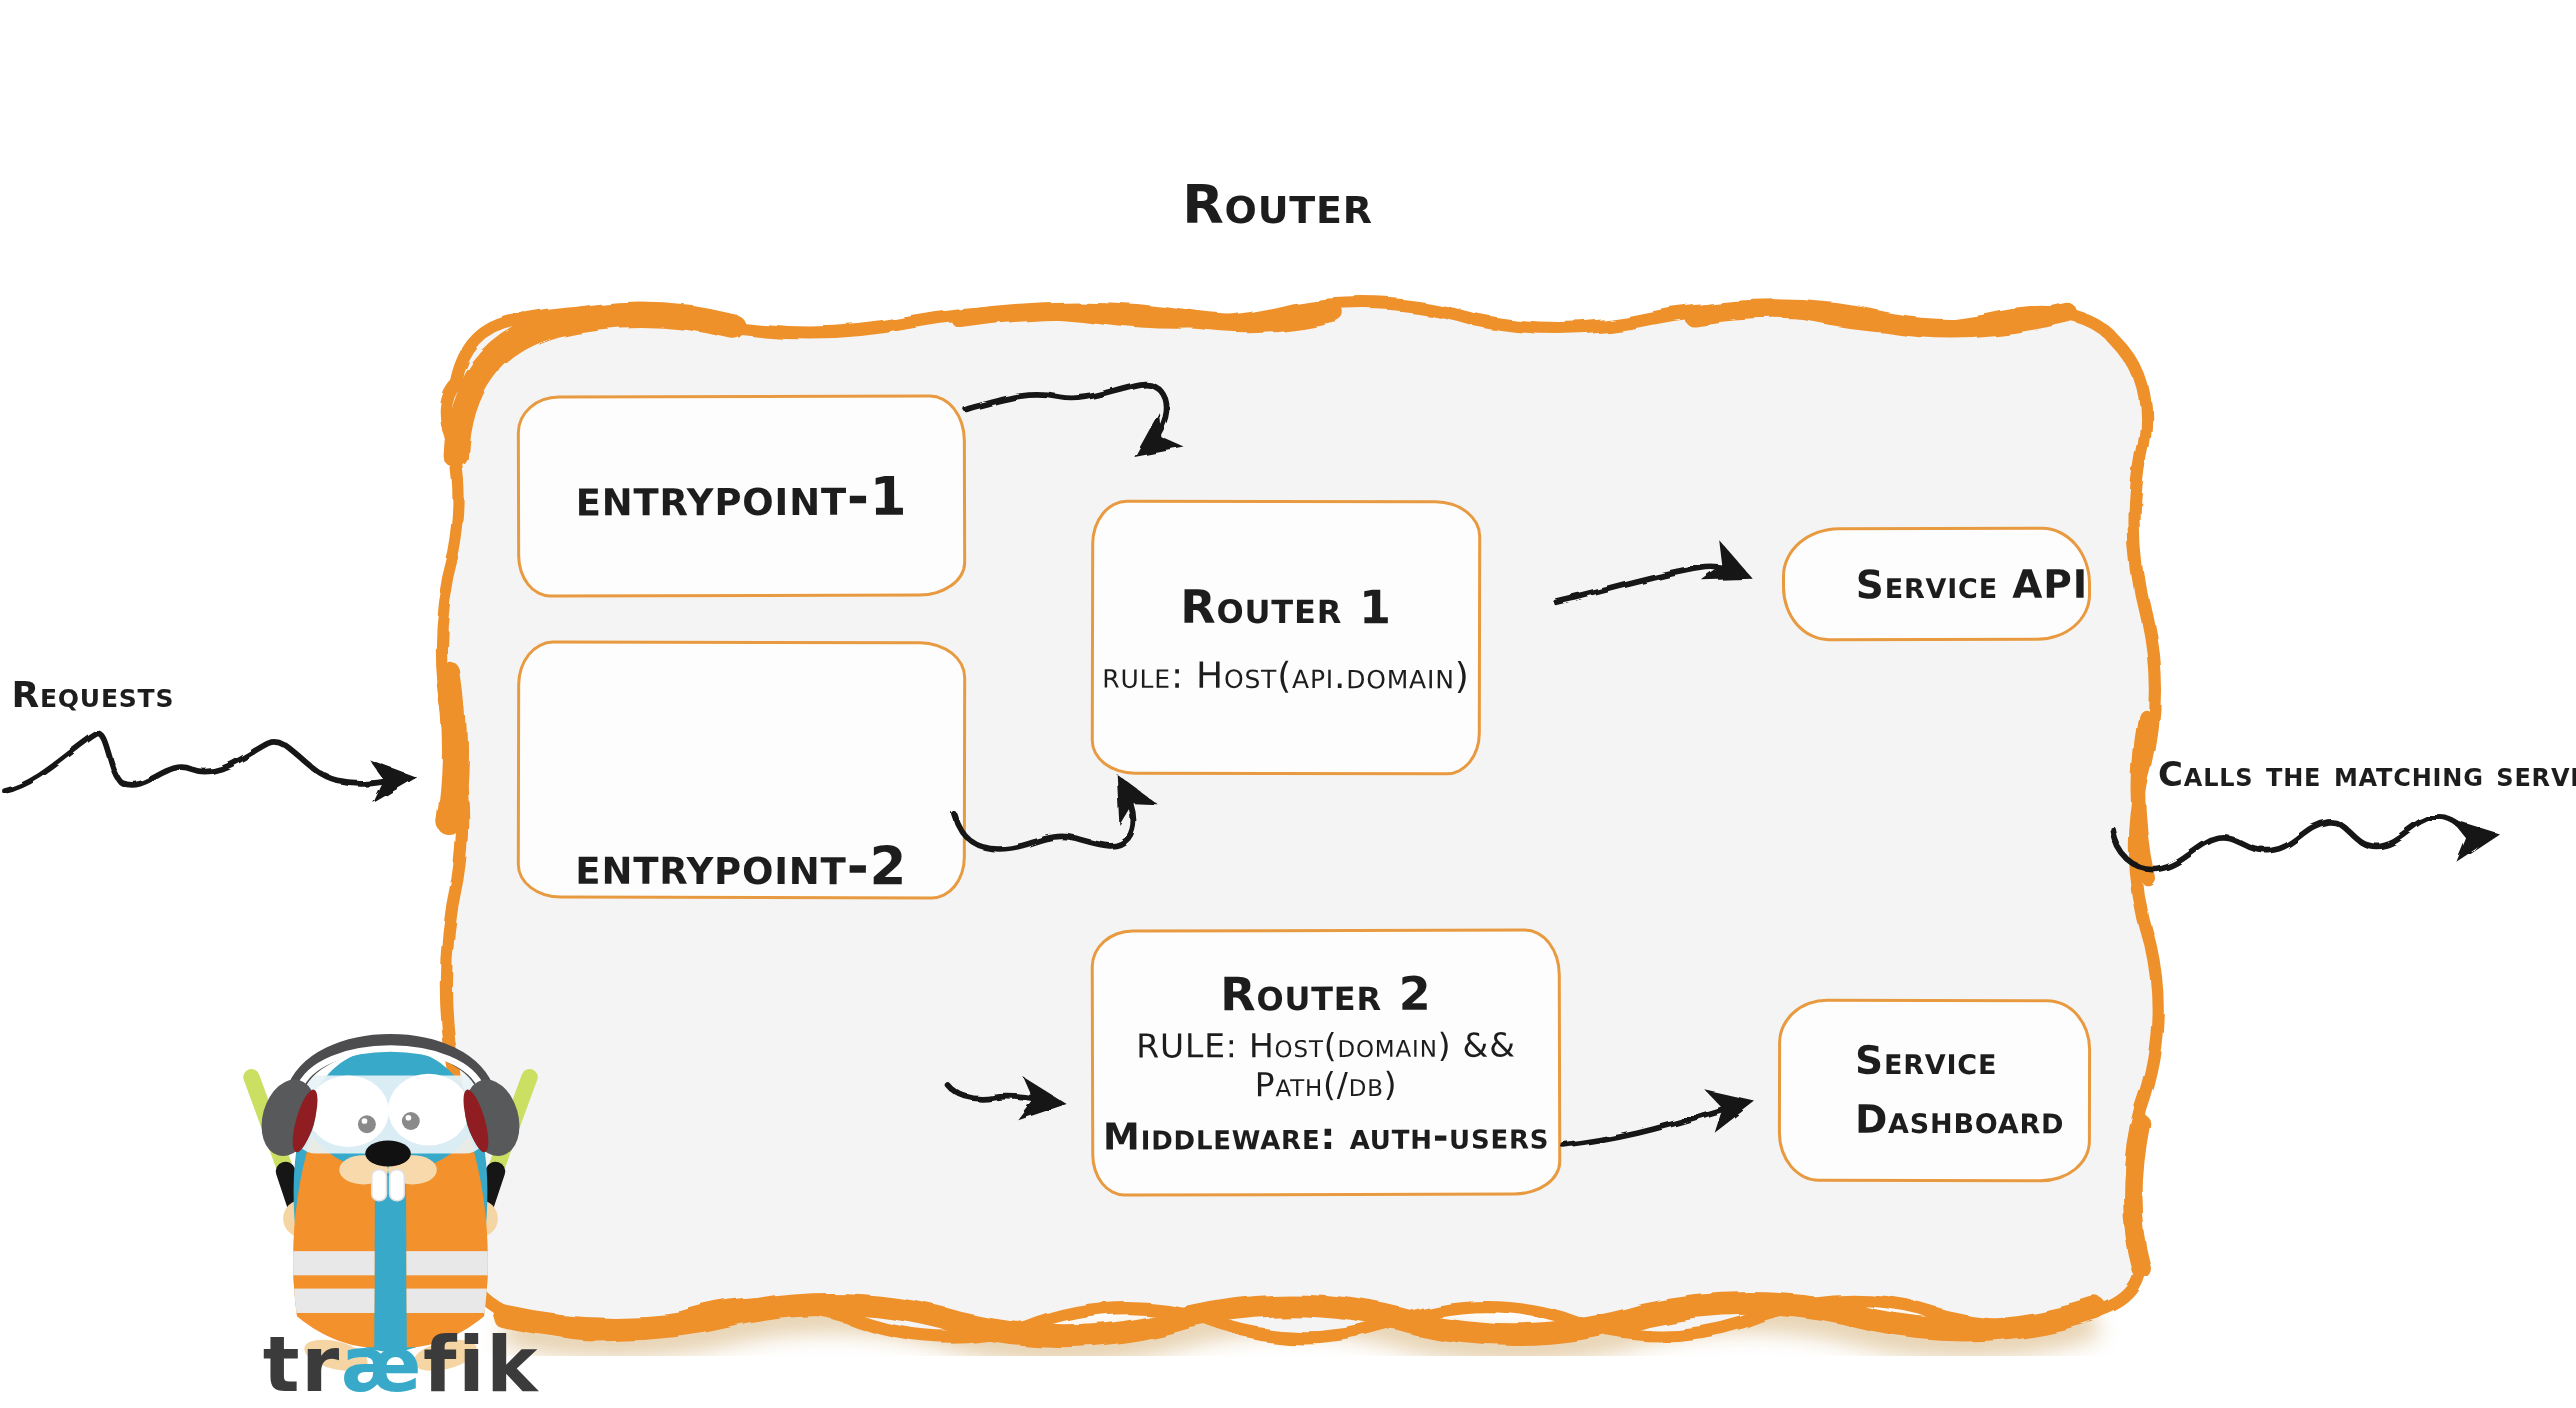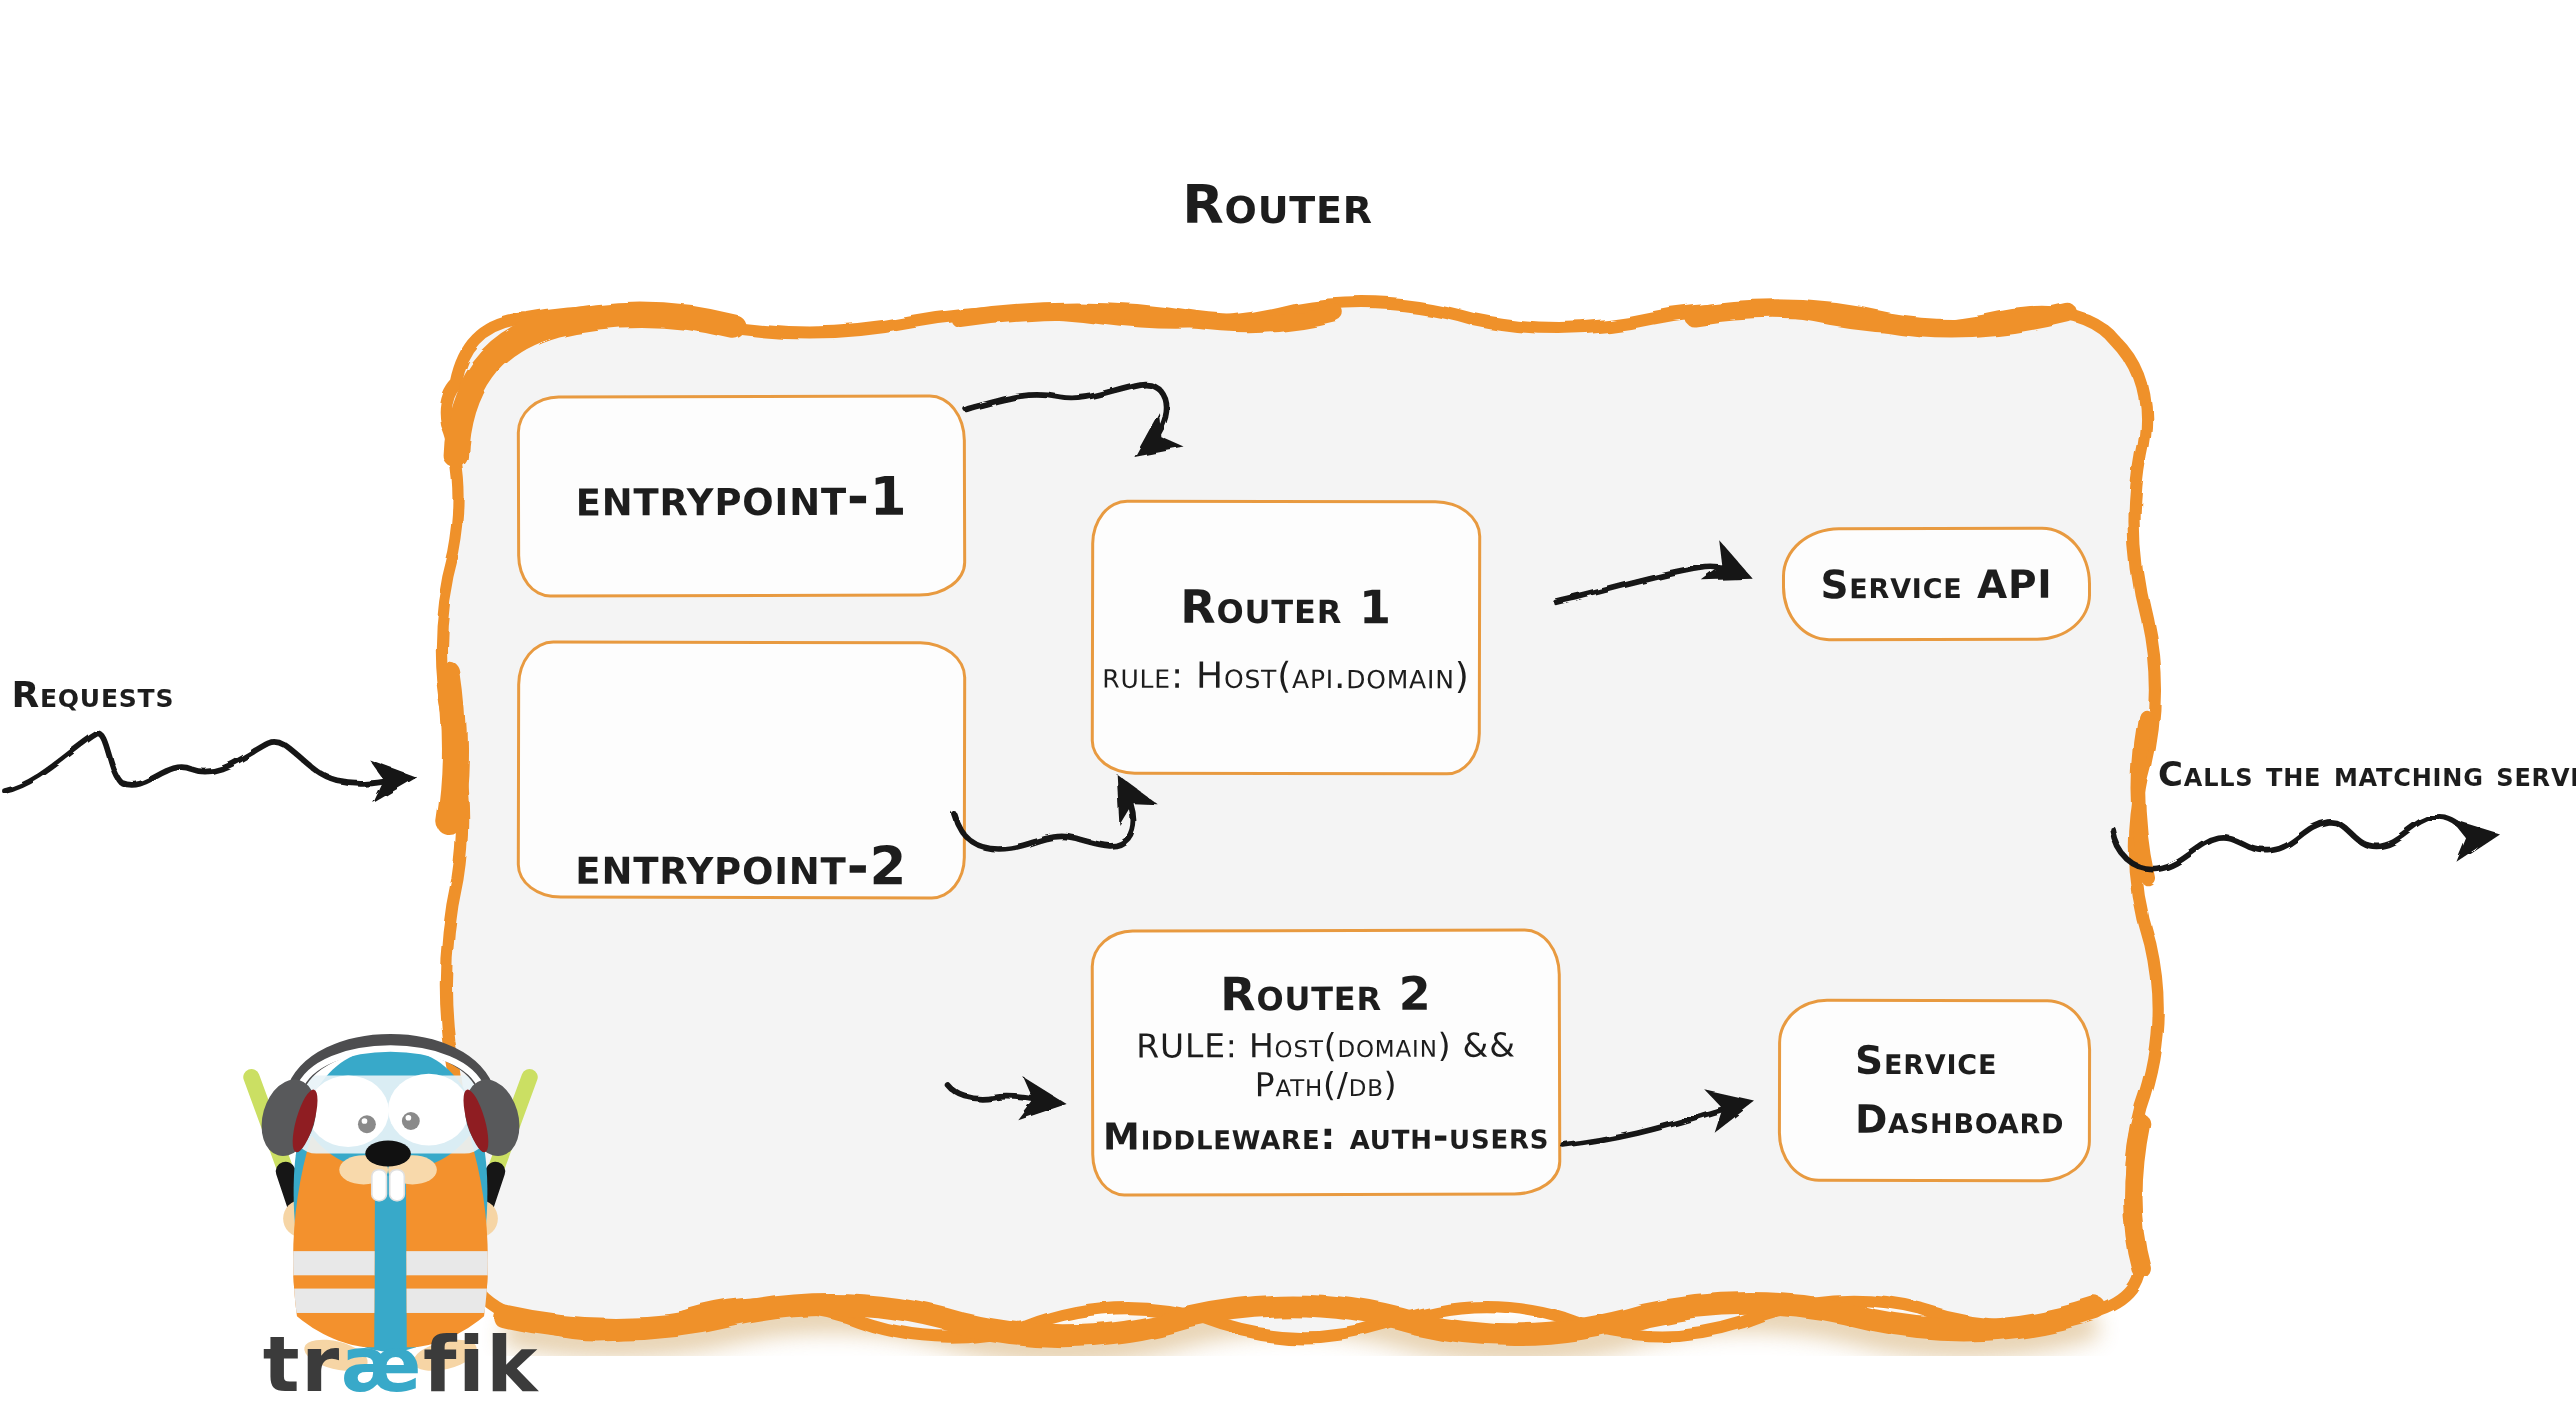--- a/index.html
+++ b/index.html
@@ -19,21 +19,21 @@
 
   .node{
     position:absolute; box-sizing:border-box;
     background:#fdfdfd;
     border:3.3px solid var(--color-box_border_orange,#e89a40);
     display:flex; flex-direction:column; justify-content:center; align-items:center;
     text-align:center;
   }
   .node.r1{ border-radius:42px 36px 47px 33px / 37px 46px 34px 42px; transform:rotate(-.15deg);}
   .node.r2{ border-radius:36px 46px 34px 44px / 44px 36px 42px 34px; transform:rotate(.12deg);}
-  .node.r3{ border-radius:46px 34px 41px 37px / 36px 44px 33px 46px; transform:rotate(-.1deg);}
+  .node.r3{ border-radius:46px 34px 41px 37px / 36px 44px 33px 46px; transform:rotate(-.1deg);align-items:flex-end;}
 
   .ep-label{ font-size:53px; font-weight:600; }
   .router-title{ font-size:46px; font-weight:600; margin-bottom:21px;}
   .router-rule{ font-size:36px; }
   .router-rule.small{ font-size:33px; }
   .router-mw{ font-size:37px; font-weight:600; margin-top:11.4px;}
   .svc-label{ font-size:39px; font-weight:600; }
   .svc-lines{ text-align:left; line-height:1.5; }
 
   .floating-label{ position:absolute; font-size:36px; font-weight:600; white-space:nowrap; }

